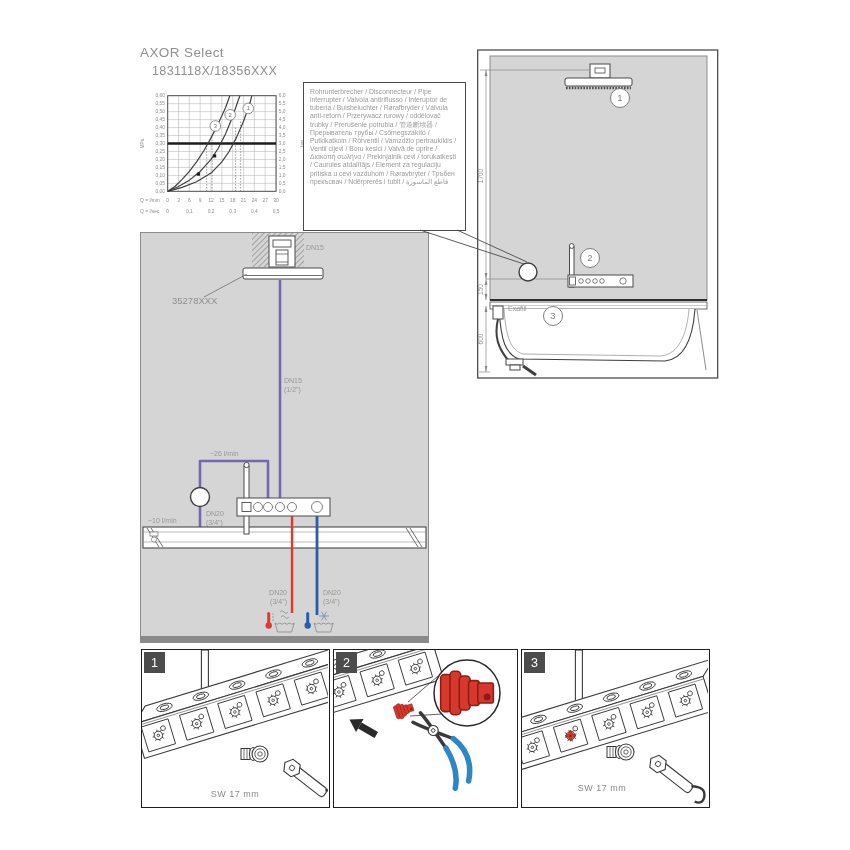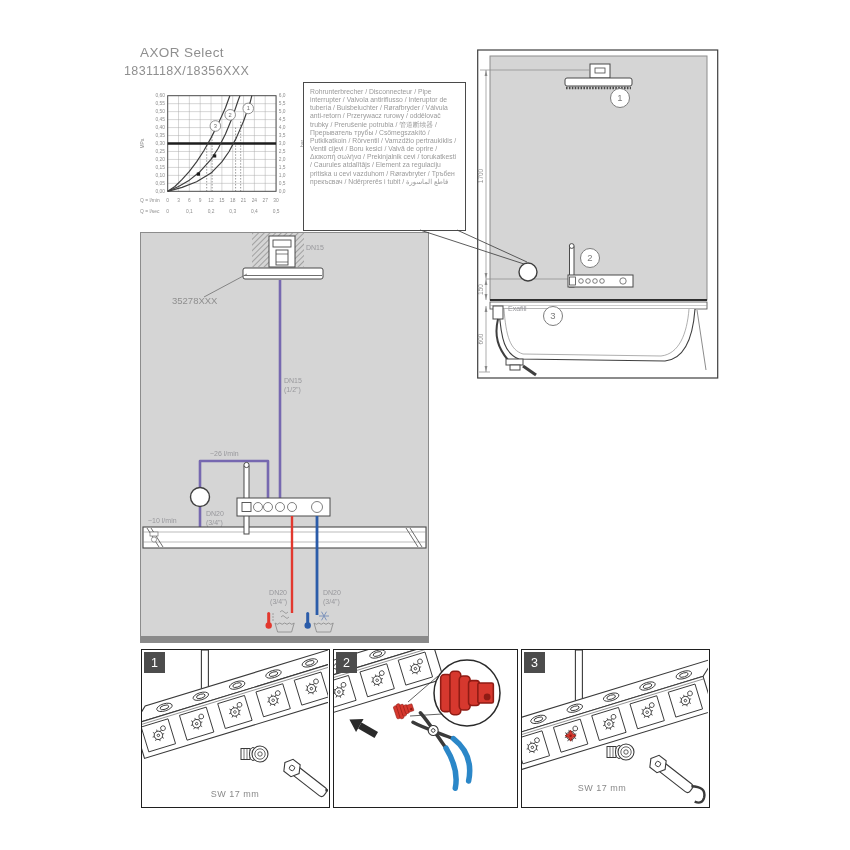--- a/index.html
+++ b/index.html
@@ -113,21 +113,21 @@
           <rect x="-5" y="-11" width="7" height="22" rx="2.5"></rect>
           <rect x="1" y="-8" width="7" height="16" rx="2"></rect>
           <rect x="7" y="-6.5" width="10" height="13" rx="1"></rect>
         </g>
         <circle cx="13" cy="2.5" r="2.2" fill="#8f1b14"></circle>
       </g>
     </defs>
   </svg>
 
   <div class="abs title" style="left:140px;top:45px;">AXOR Select</div>
-  <div class="abs subtitle" style="left:124px;top:64px;">1831118X/18356XXX</div>
+  <div class="abs subtitle" style="left:152px;top:64px;">1831118X/18356XXX</div>
 
   <svg id="flow-chart" class="abs" style="left:139px;top:86px;" width="170" height="149" viewBox="0 0 160 140">
       <line x1="27" y1="9" x2="27" y2="99" class="grid"></line>
       <line x1="37.2" y1="9" x2="37.2" y2="99" class="grid"></line>
       <line x1="47.4" y1="9" x2="47.4" y2="99" class="grid"></line>
       <line x1="57.6" y1="9" x2="57.6" y2="99" class="grid"></line>
       <line x1="67.8" y1="9" x2="67.8" y2="99" class="grid"></line>
       <line x1="78" y1="9" x2="78" y2="99" class="grid"></line>
       <line x1="88.2" y1="9" x2="88.2" y2="99" class="grid"></line>
       <line x1="98.4" y1="9" x2="98.4" y2="99" class="grid"></line>

